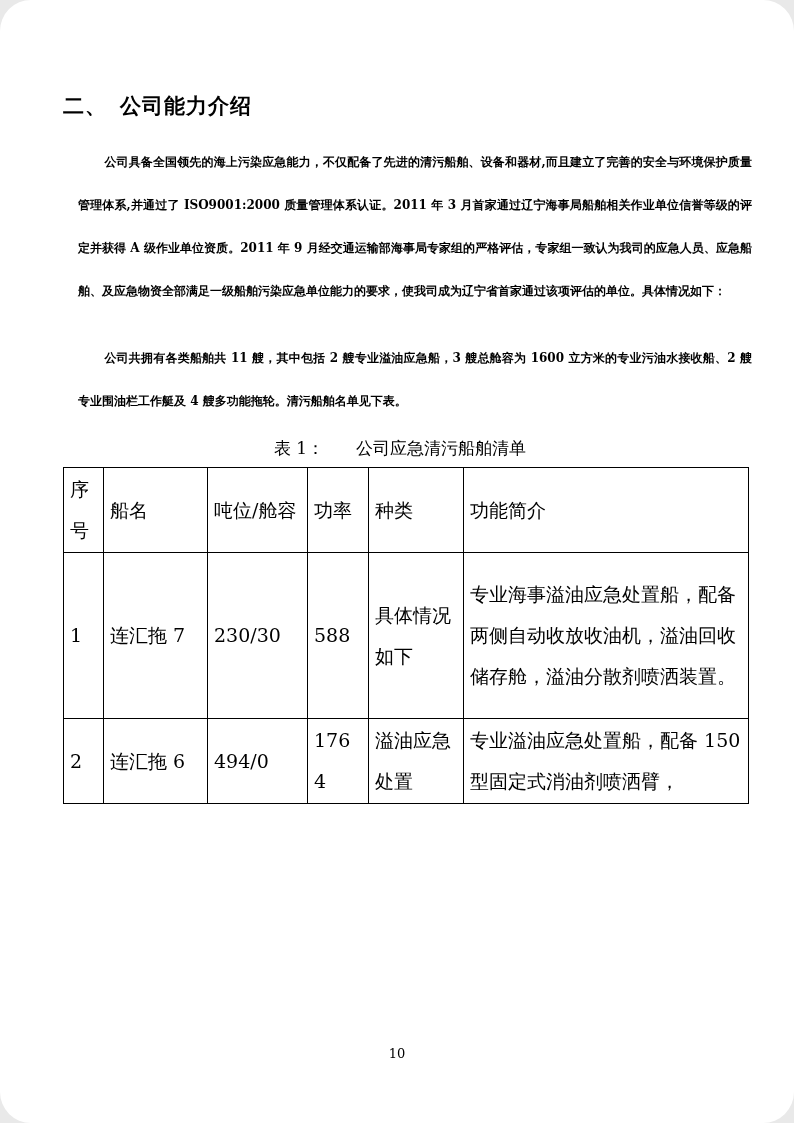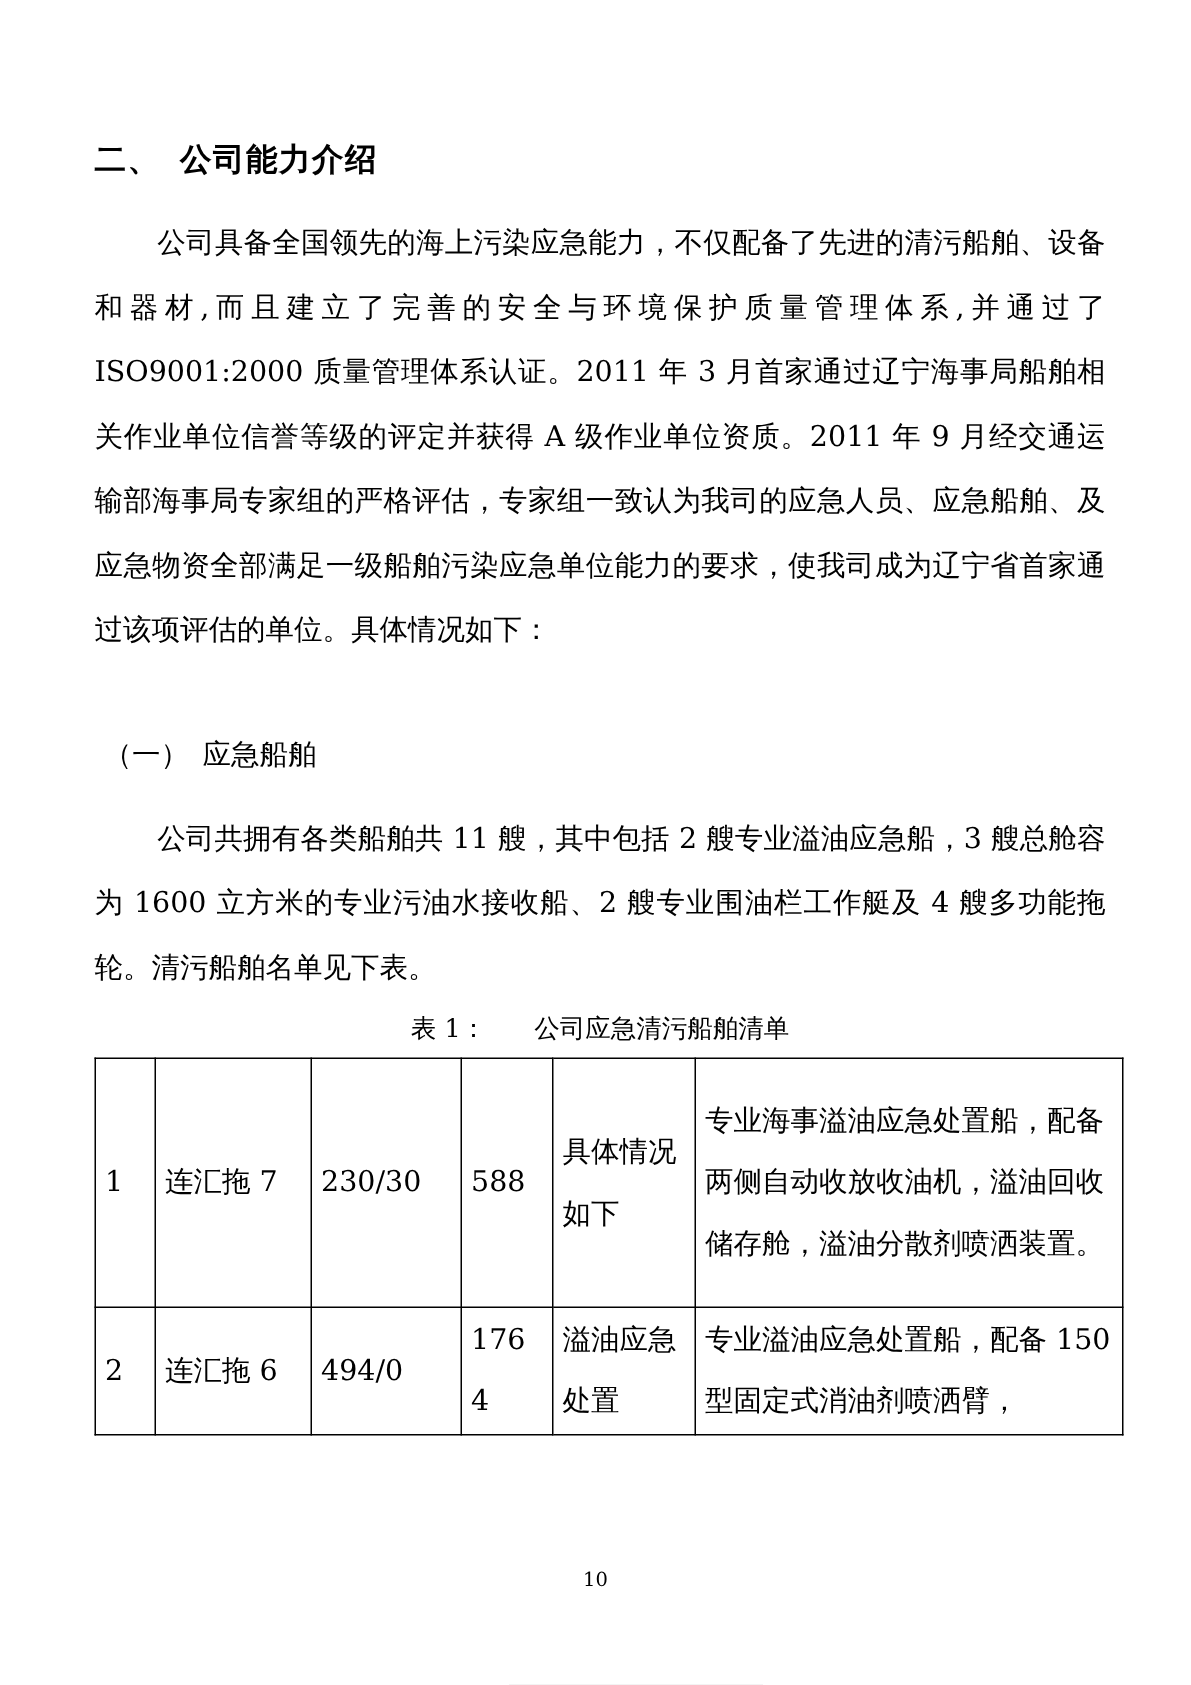--- a/index.html
+++ b/index.html
@@ -9,44 +9,46 @@
   }
   .page {
     position: relative;
     width: 794px;
     height: 1123px;
     margin: 0 auto;
     background: #ffffff;
     overflow: hidden;
     font-family: "DejaVu Serif", "Liberation Serif", serif;
     color: #000000;
+    border-radius: 31px;
   }
   .content {
     position: absolute;
     left: 63px;
     top: 0;
     width: 685px;
   }
   .doc-heading {
     padding-top: 94px;
     font-size: 21px;
     font-weight: bold;
     line-height: 23px;
     letter-spacing: 1px;
   }
   .doc-heading .h-num {
     margin-right: 13px;
   }
   .para {
     width: 674px;
-    font-size: 19px;
+    font-size: 12px;
     line-height: 43px;
     text-align: justify;
     text-indent: 2.2em;
-    margin: 0;
+    margin: 15px;
+    font-weight: bold;
   }
   .intro-para {
     margin-top: 24px;
   }
   .subsection-heading {
     margin-top: 50px;
     padding-left: 6px;
     font-size: 19px;
     line-height: 22px;
   }
@@ -102,40 +104,45 @@
 
 <div class="page">
   <div class="content">
 
     <div class="doc-heading">
       <span class="h-num">二、</span><span>公司能力介绍</span>
     </div>
 
     <p class="para intro-para">公司具备全国领先的海上污染应急能力，不仅配备了先进的清污船舶、设备和器材,而且建立了完善的安全与环境保护质量管理体系,并通过了 ISO9001:2000 质量管理体系认证。2011 年 3 月首家通过辽宁海事局船舶相关作业单位信誉等级的评定并获得 A 级作业单位资质。2011 年 9 月经交通运输部海事局专家组的严格评估，专家组一致认为我司的应急人员、应急船舶、及应急物资全部满足一级船舶污染应急单位能力的要求，使我司成为辽宁省首家通过该项评估的单位。具体情况如下：</p>
 
-    <div class="subsection-heading">
-      <span class="h-num">（一）</span><span>应急船舶</span>
-    </div>
 
     <p class="para fleet-para">公司共拥有各类船舶共 11 艘，其中包括 2 艘专业溢油应急船，3 艘总舱容为 1600 立方米的专业污油水接收船、2 艘专业围油栏工作艇及 4 艘多功能拖轮。清污船舶名单见下表。</p>
 
     <div class="table-caption">
       <span class="cap-label">表 1：</span><span>公司应急清污船舶清单</span>
     </div>
 
     <table class="ships">
       <colgroup>
         <col style="width:40px">
         <col style="width:104px">
         <col style="width:100px">
         <col style="width:61px">
         <col style="width:95px">
         <col style="width:285px">
       </colgroup>
       <tbody>
+        <tr class="hdr-row">
+          <th>序号</th>
+          <th>船名</th>
+          <th>吨位/舱容</th>
+          <th>功率</th>
+          <th>种类</th>
+          <th>功能简介</th>
+        </tr>
         <tr class="row-1">
           <td class="cell-no">1</td>
           <td class="cell-name">连汇拖 7</td>
           <td class="cell-tonnage">230/30</td>
           <td class="cell-power">588</td>
           <td class="cell-type">具体情况如下</td>
           <td class="cell-desc">专业海事溢油应急处置船，配备两侧自动收放收油机，溢油回收储存舱，溢油分散剂喷洒装置。</td>
         </tr>
         <tr class="row-2">
           <td class="cell-no">2</td>

